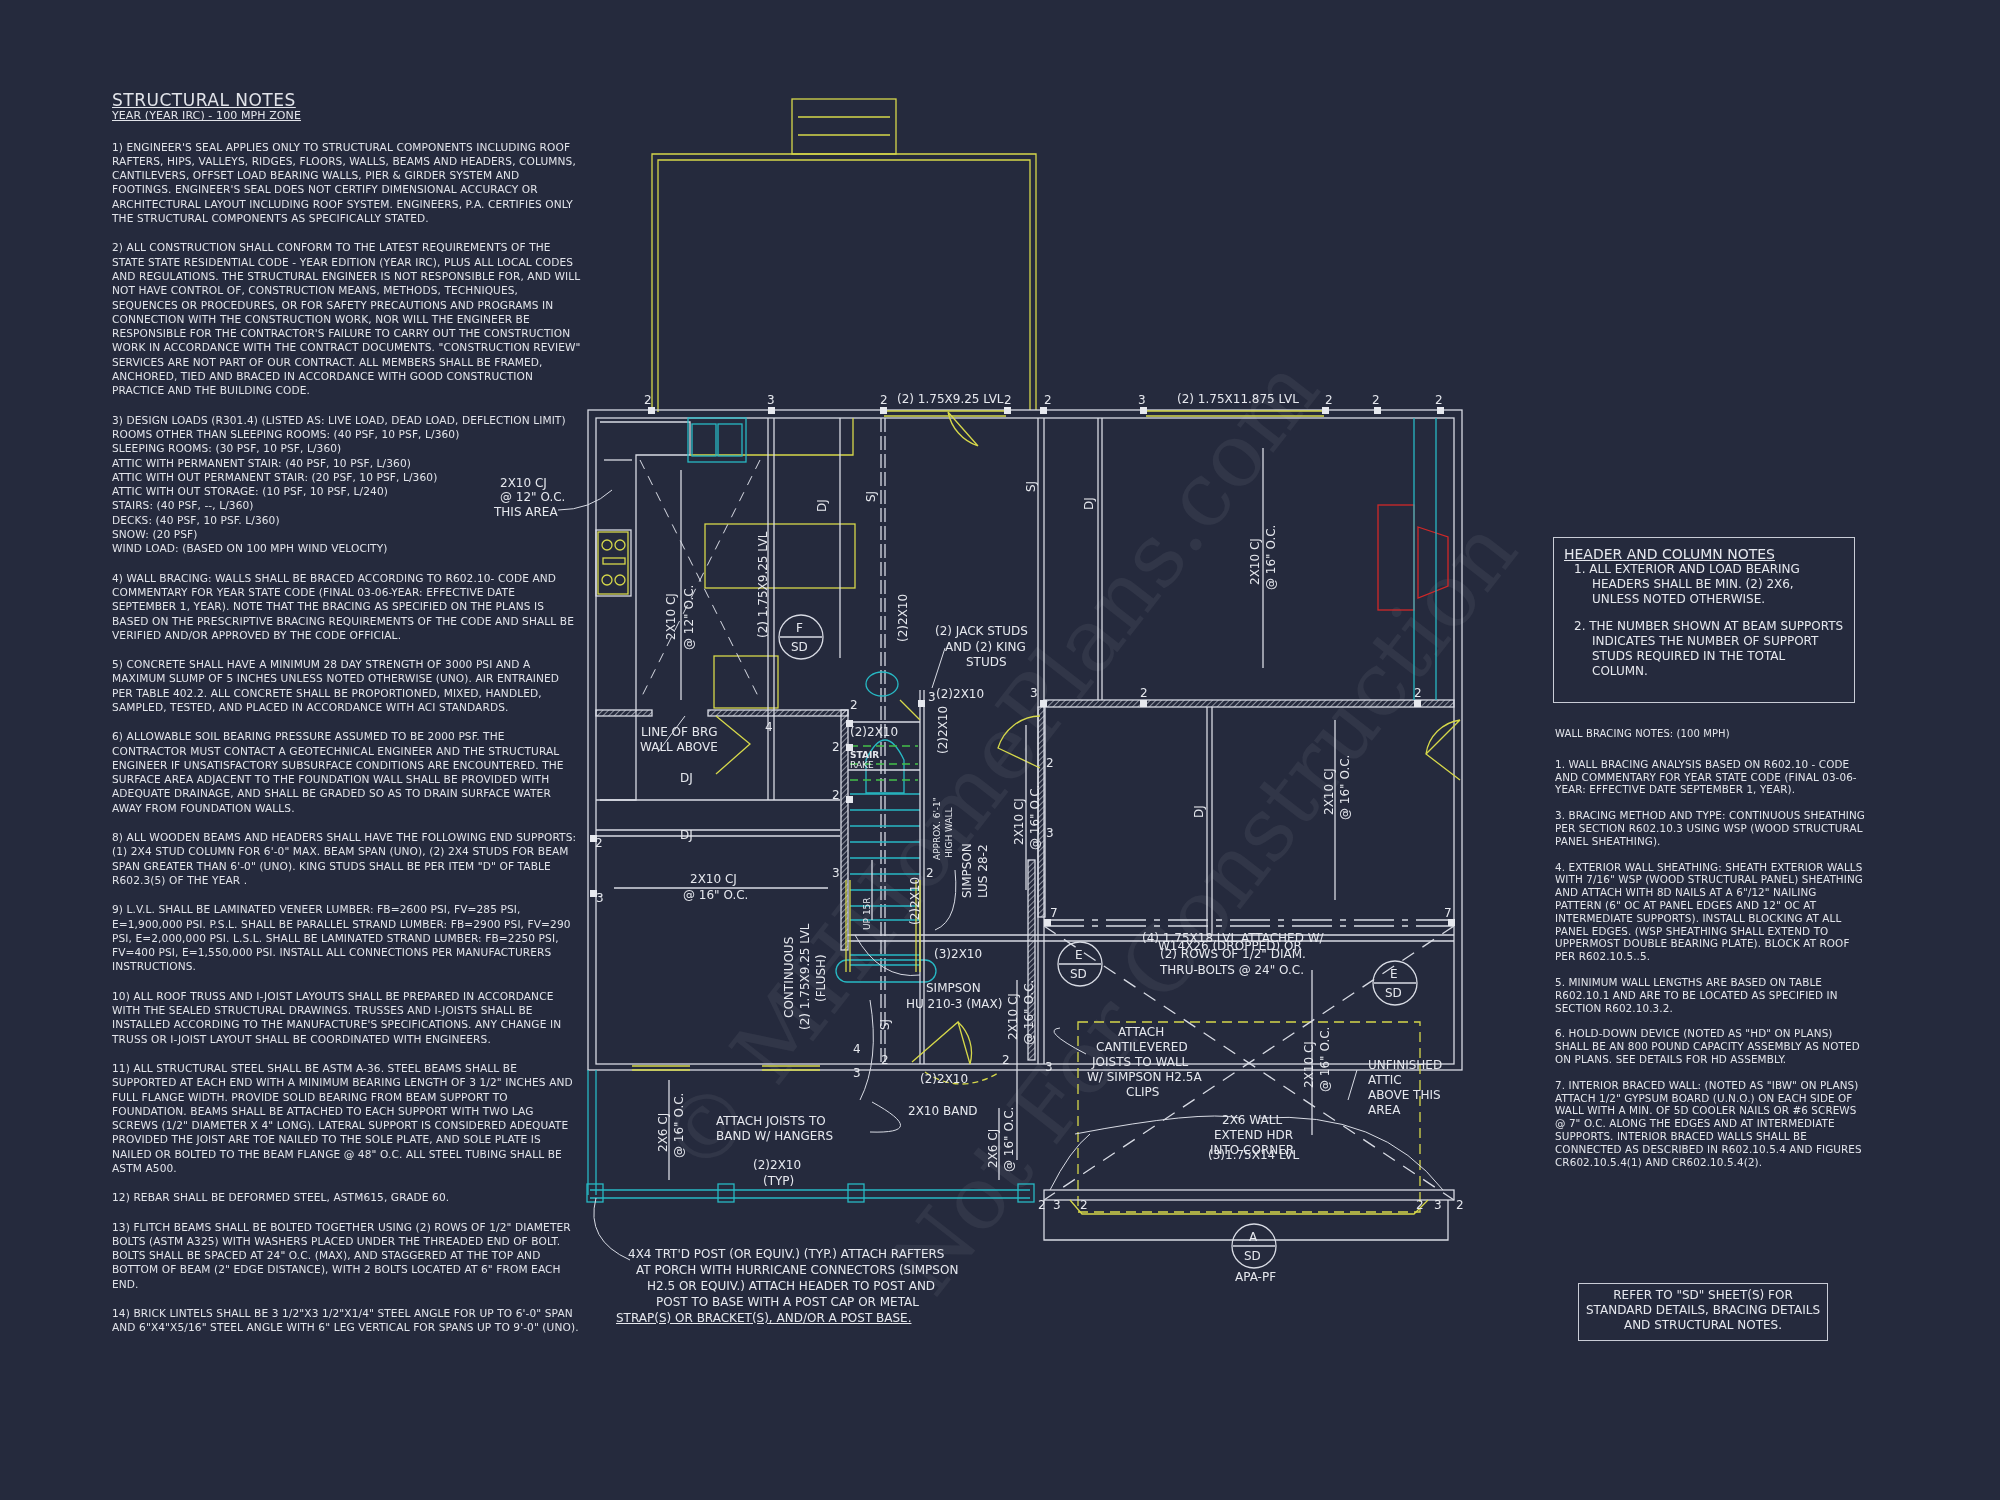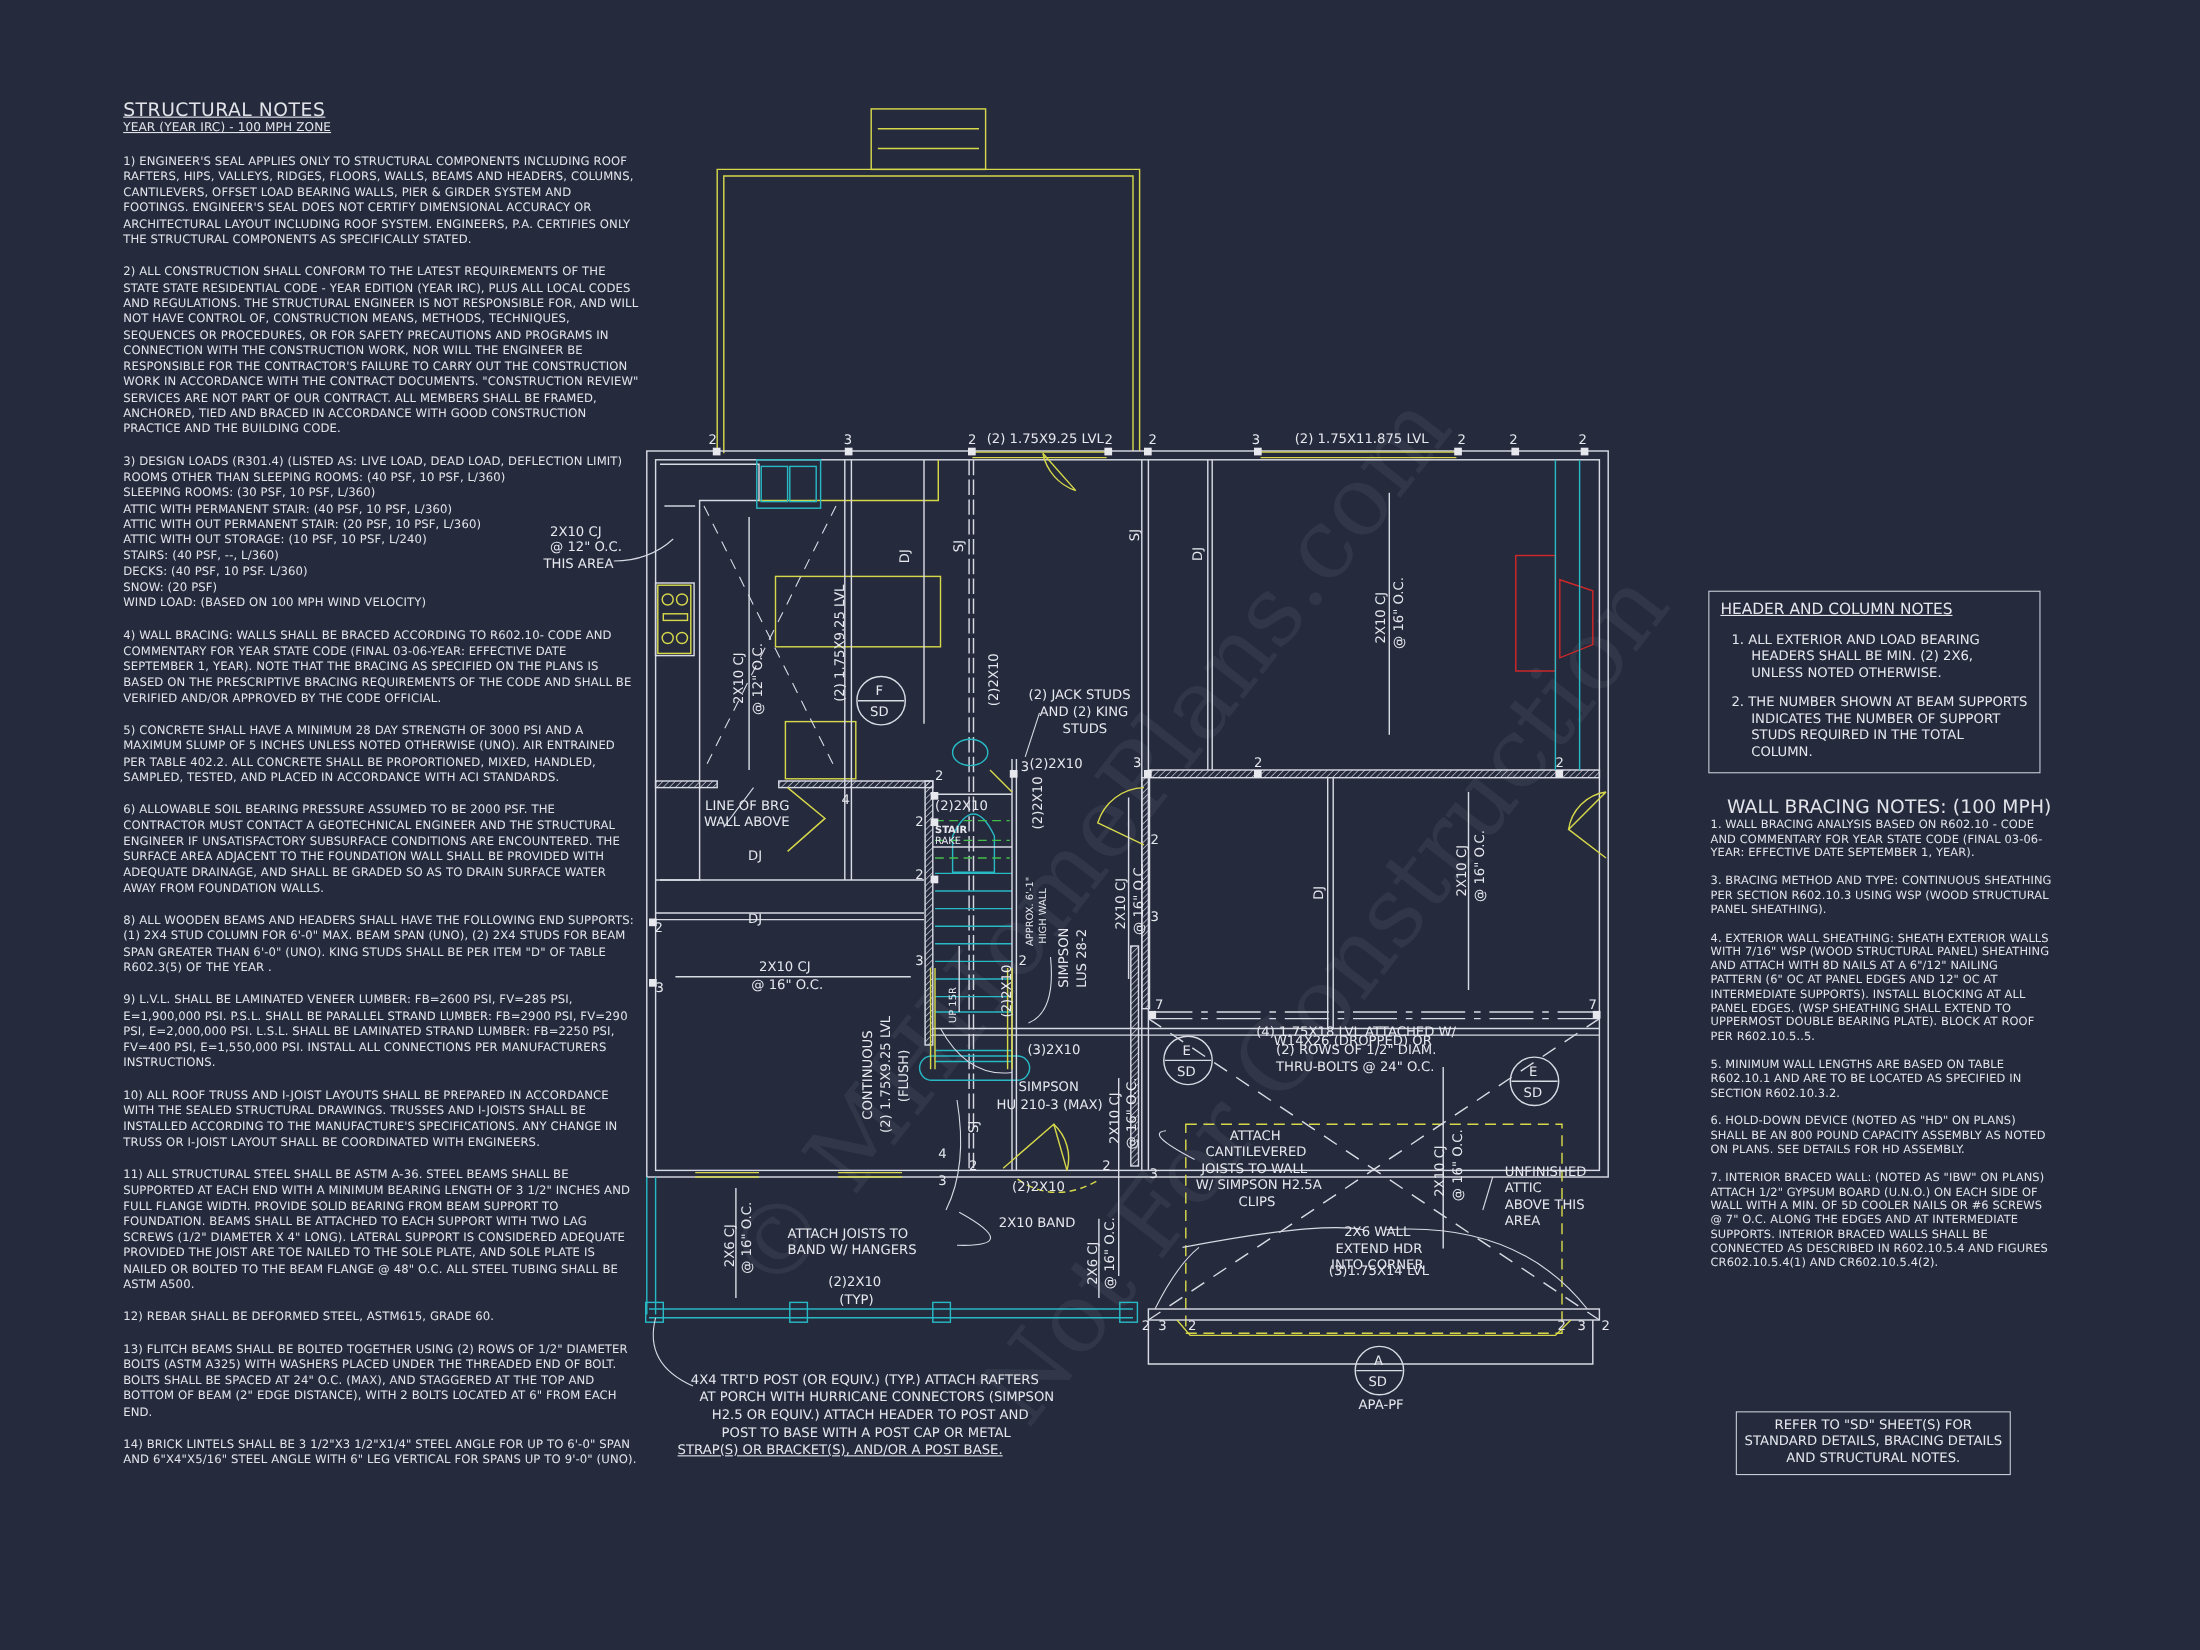--- a/index.html
+++ b/index.html
@@ -5,24 +5,24 @@
   html,body{margin:0;padding:0;}
   body{width:2000px;height:1500px;background:#252a3d;position:relative;overflow:hidden;
        font-family:"DejaVu Sans","Liberation Sans",sans-serif;color:#e6e8ee;}
   .notes{position:absolute;font-size:10.6px;line-height:14.3px;letter-spacing:0.1px;color:#e2e4ea;text-transform:uppercase;}
   .notes p{margin:0 0 15px 0;}
   .title{font-size:17px;text-decoration:underline;letter-spacing:0.5px;margin-bottom:2px;}
   .subtitle{font-size:11px;text-decoration:underline;margin-bottom:16px;}
   #structural{left:112px;top:93px;width:470px;}
   .box{position:absolute;border:1.5px solid #c9ccd6;padding:8px 10px;}
   #hdr-box{left:1553px;top:537px;width:280px;height:148px;}
-  #hdr-box .bt{font-size:14px;text-decoration:underline;margin-bottom:12px;}
+  #hdr-box .bt{font-size:14px;text-decoration:underline;}
   #hdr-box .it{font-size:12px;line-height:15px;padding-left:28px;text-indent:-18px;margin-bottom:12px;text-transform:uppercase;}
   #wb{left:1555px;top:728px;width:310px;font-size:10.4px;line-height:12.8px;}
-  #wb .wt{font-size:17px;margin-bottom:3px;text-align:right;}
+  #wb .wt{font-size:10px;margin-bottom:17px;}
   #wb p{margin:0 0 13px 0;}
   #refer{left:1578px;top:1283px;width:236px;height:48px;text-align:center;font-size:12px;line-height:15px;text-transform:uppercase;padding:4px 6px;}
   .lbl{position:absolute;font-size:12px;line-height:14px;color:#e6e8ee;text-align:center;white-space:nowrap;text-transform:uppercase;}
   .vlbl{position:absolute;font-size:12px;line-height:14px;color:#e6e8ee;white-space:nowrap;transform-origin:left top;transform:rotate(-90deg);text-align:center;text-transform:uppercase;}
   .num{position:absolute;font-size:12px;color:#e6e8ee;}
   .wm{position:absolute;font-family:"DejaVu Serif","Liberation Serif",serif;font-size:88px;color:rgba(255,255,255,0.06);white-space:nowrap;transform-origin:left top;pointer-events:none;}
   svg{position:absolute;left:0;top:0;}
 </style>
 </head>
 <body>

